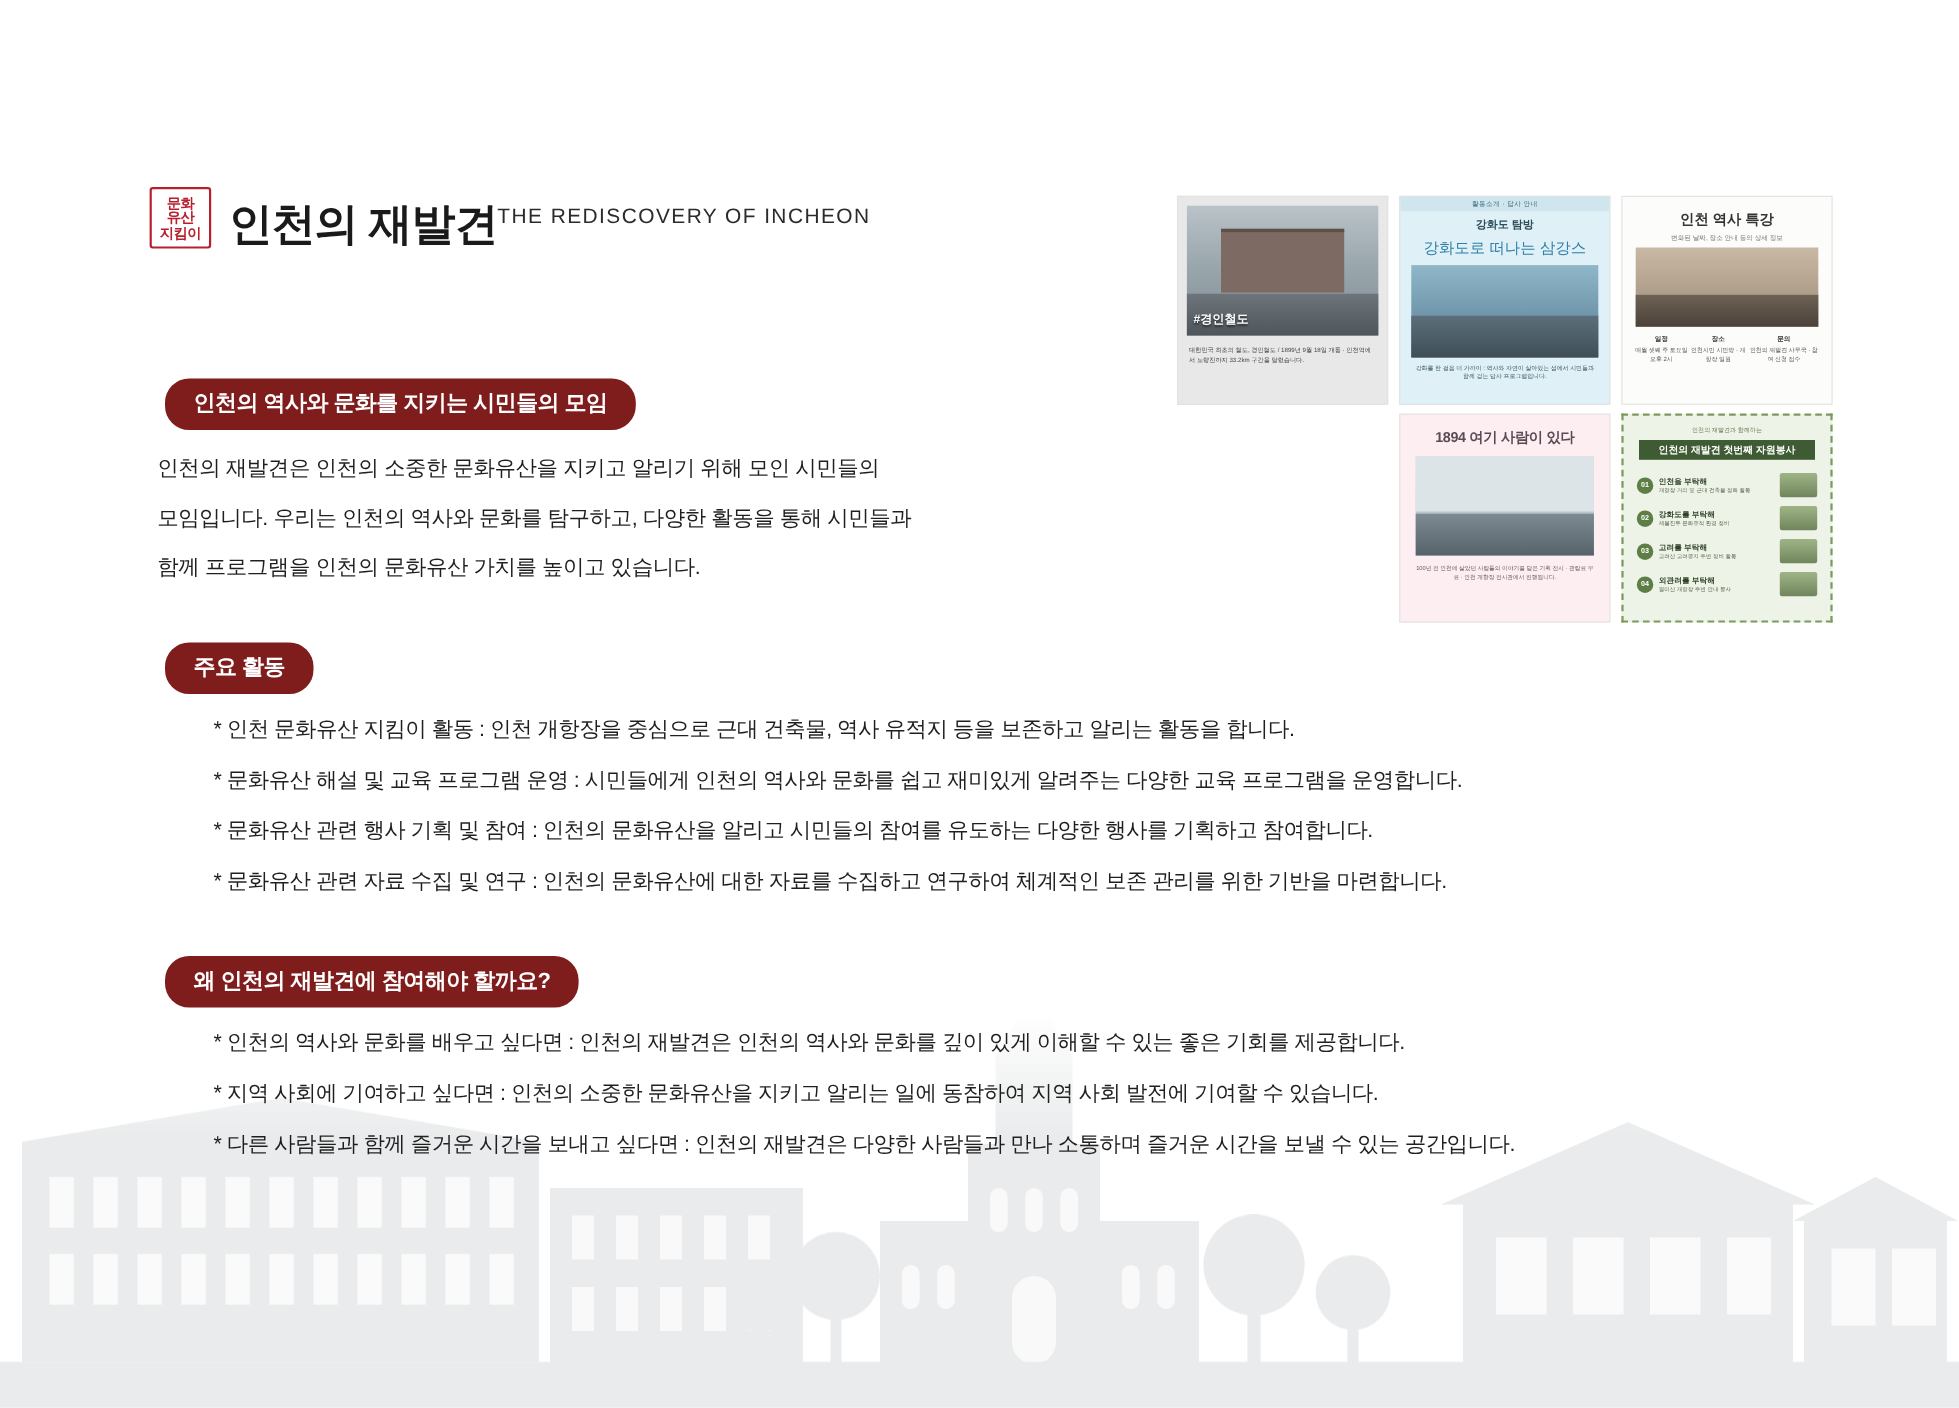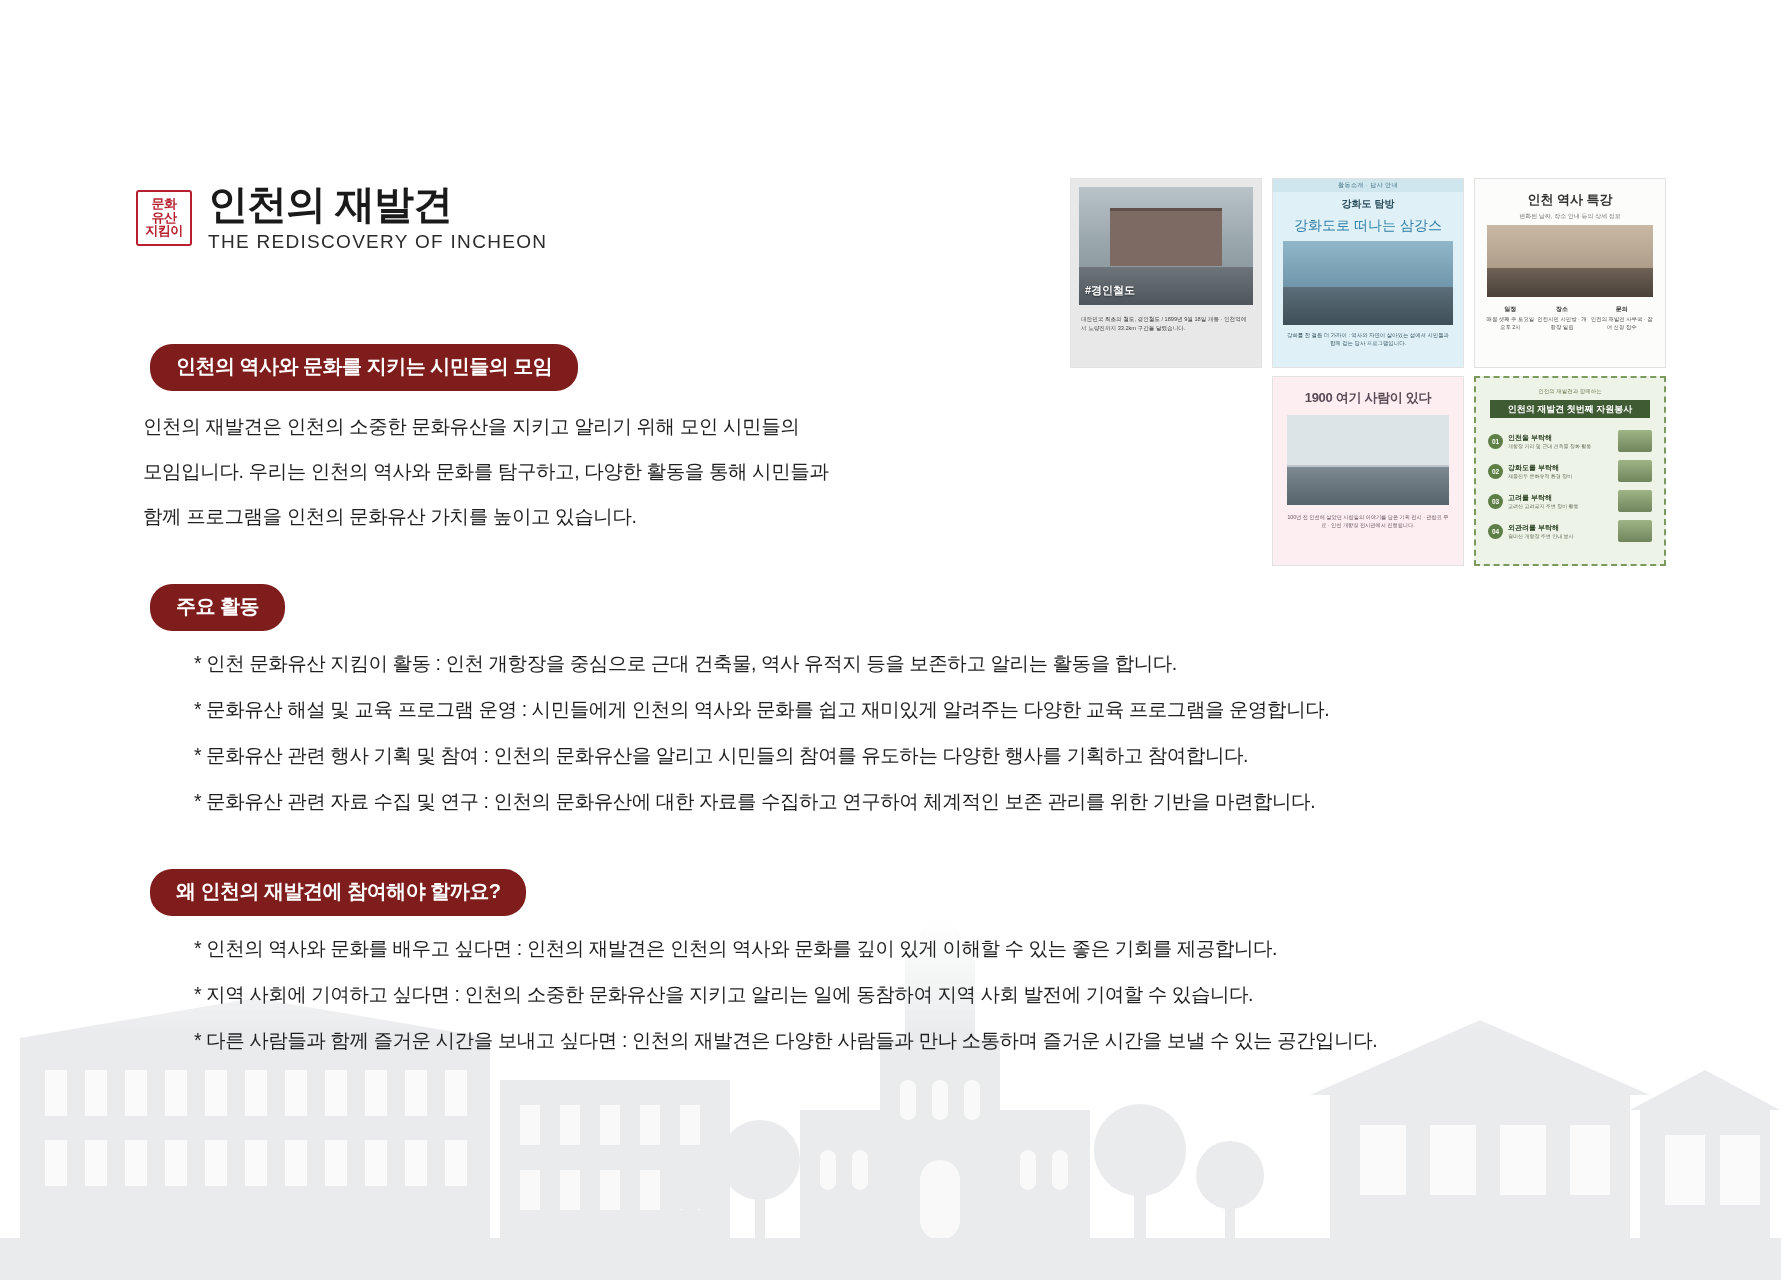--- a/index.html
+++ b/index.html
@@ -24,23 +24,23 @@
     width: 1781px;
     height: 360px;
     opacity: 0.28;
     pointer-events: none;
   }
 
   
   #header {
     position: absolute;
     left: 136px;
-    top: 182px;
+    top: 170px;
     display: flex;
-    align-items: center;
+    align-items: flex-end;
     gap: 16px;
   }
   #emblem {
     width: 56px;
     height: 56px;
     border: 2.5px solid #b7202e;
     border-radius: 3px;
     display: flex;
     flex-direction: column;
     align-items: center;
@@ -48,21 +48,21 @@
     color: #b7202e;
     font-size: 13px;
     line-height: 1.05;
     font-weight: bold;
     letter-spacing: -0.5px;
     box-sizing: border-box;
   }
   #emblem span { display: block; }
   #logo-text-wrap {
     display: flex;
-    flex-direction: column;
+    flex-direction: row;
     justify-content: center;
   }
   #logo-title {
     font-size: 40px;
     font-weight: bold;
     letter-spacing: -1px;
     color: #1a1a1a;
     line-height: 1.1;
   }
   #logo-sub {
@@ -437,21 +437,21 @@
         <span>인천시민 시민방 · 개항장 일원</span>
       </div>
       <div>
         <b>문의</b>
         <span>인천의 재발견 사무국 · 참여 신청 접수</span>
       </div>
     </div>
   </div>
 
   <div class="card" id="card-1900">
-    <div class="t1">1900 여기 사람이 있다</div>
+    <div class="t1">1894 여기 사람이 있다</div>
     <div class="photo">
       <div class="wall"></div>
       <div class="people"></div>
     </div>
     <div class="caption">100년 전 인천에 살았던 사람들의 이야기를 담은 기획 전시 · 관람료 무료 · 인천 개항장 전시관에서 진행됩니다.</div>
   </div>
 
   <div class="card" id="card-volunteer">
     <div class="t0">인천의 재발견과 함께하는</div>
     <div class="t1">인천의 재발견 첫번째 자원봉사</div>

